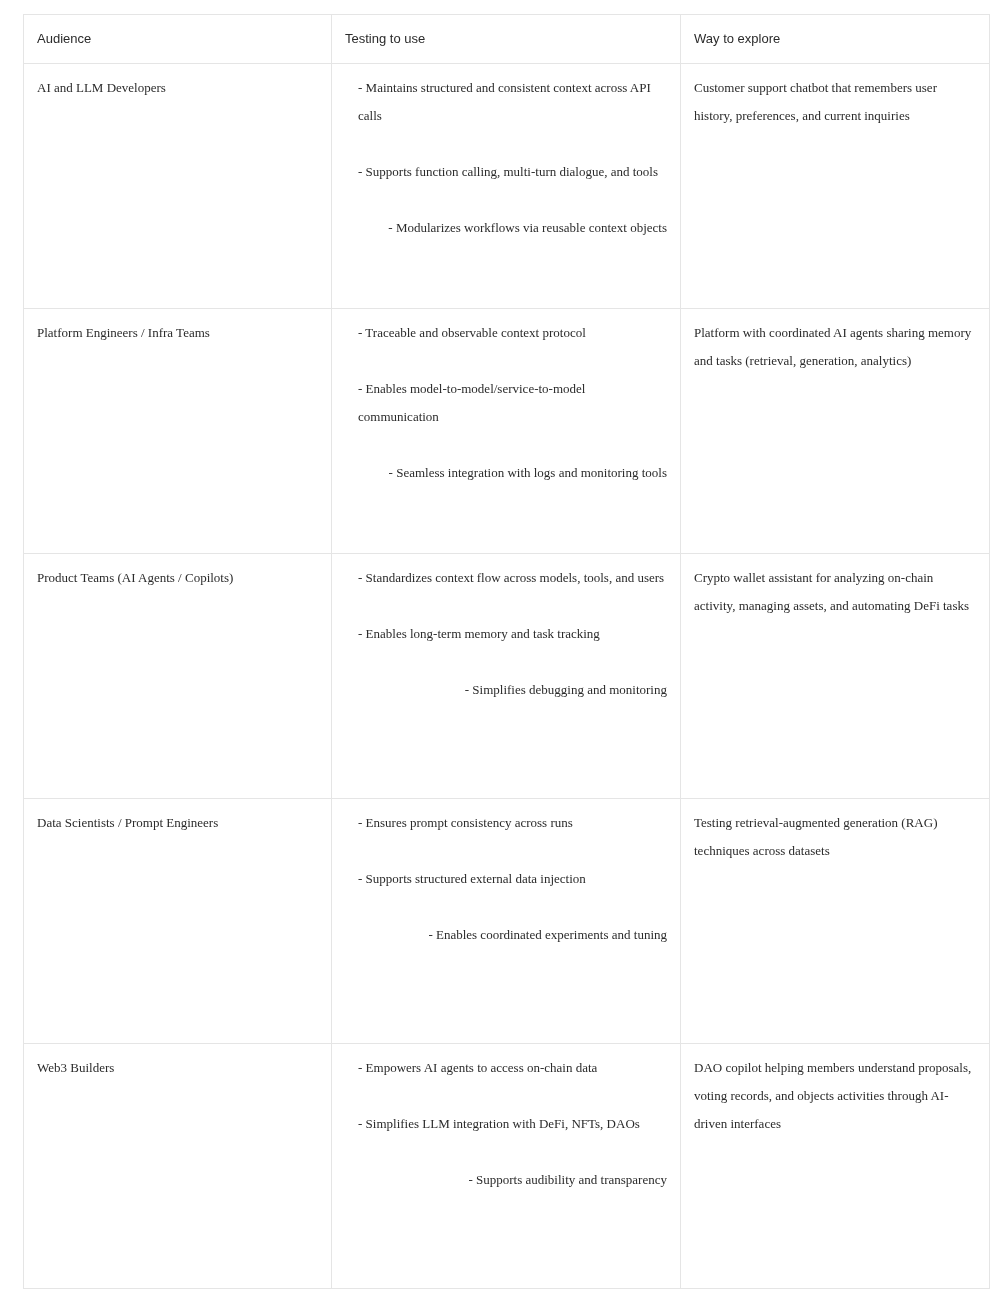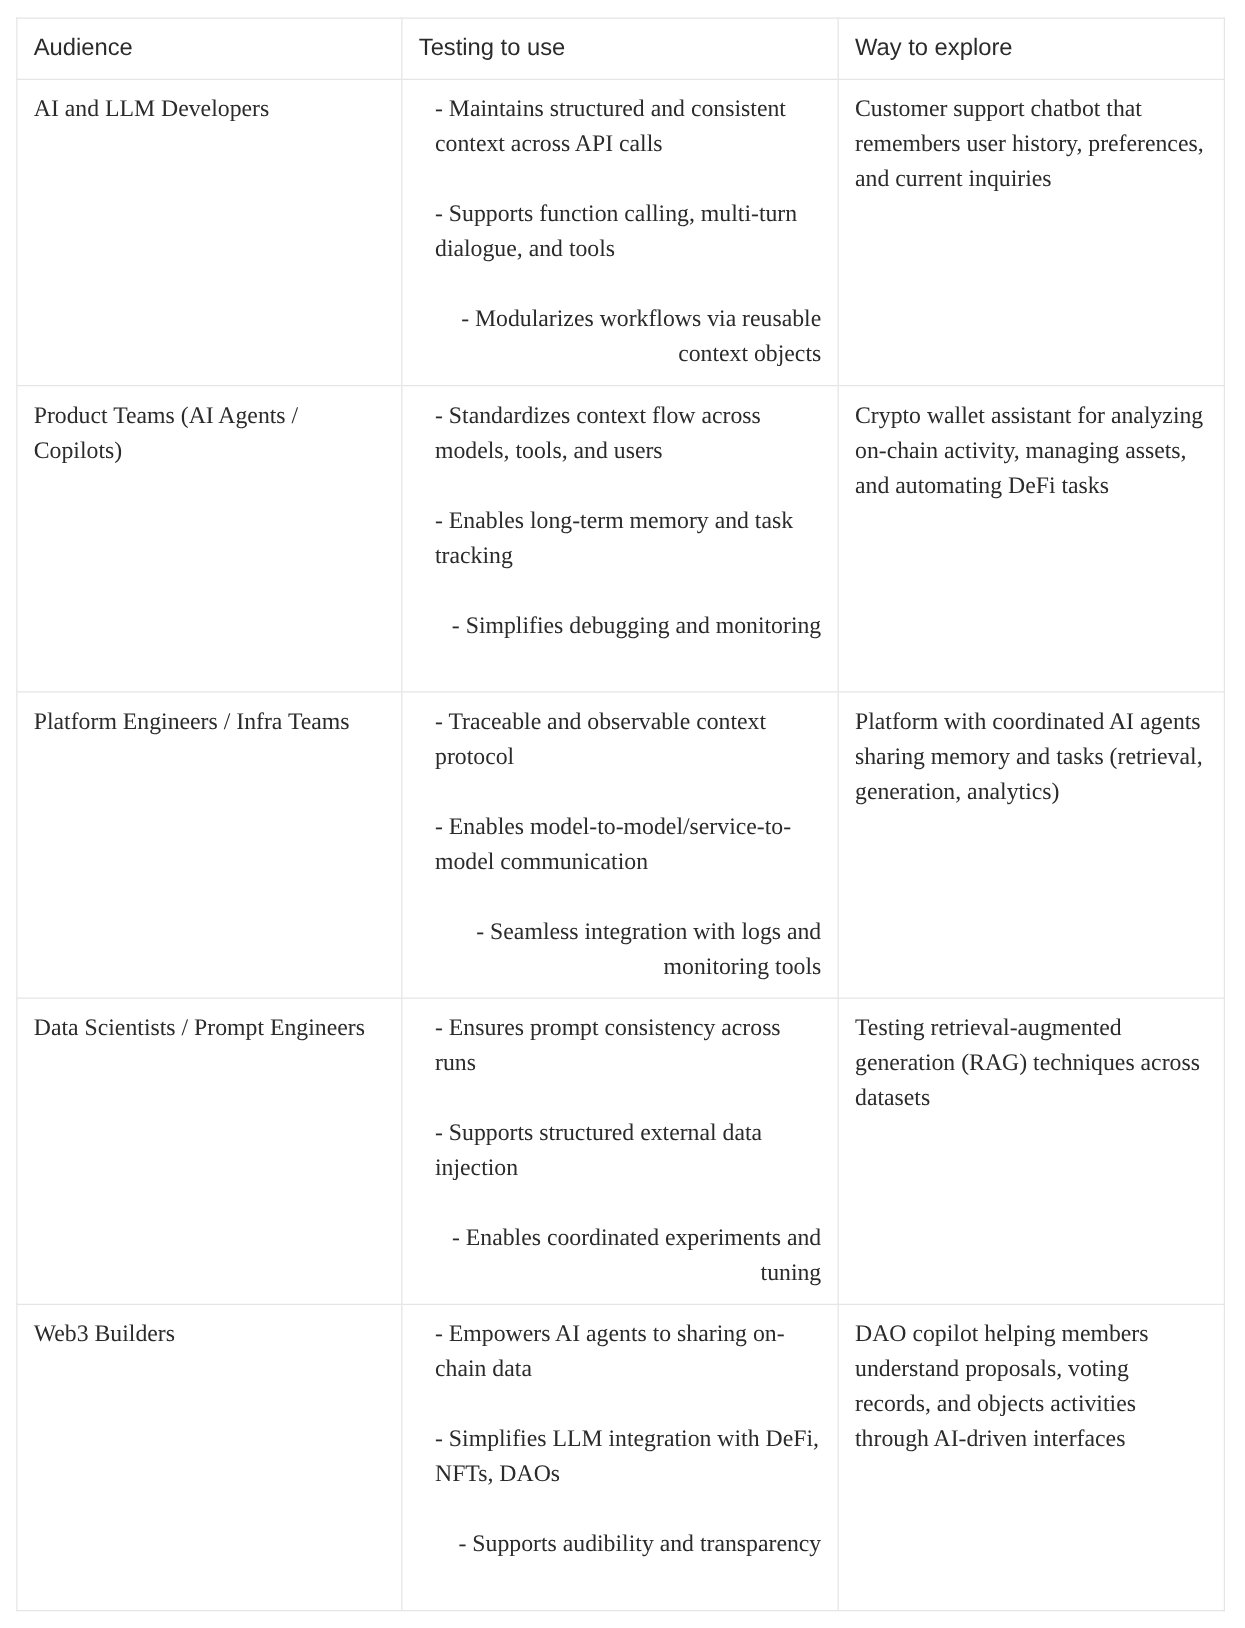--- a/index.html
+++ b/index.html
@@ -9,26 +9,26 @@
     }
     body {
       width: 996px;
       height: 1302px;
       position: relative;
       font-family: "Liberation Sans", "DejaVu Sans", sans-serif;
       color: #2b2b2b;
     }
     table.doc-table {
       position: absolute;
-      left: 13px;
+      left: 23px;
       top: 14px;
       width: 966px;
       border-collapse: collapse;
       table-layout: fixed;
-      font-size: 19px;
+      font-size: 13px;
       line-height: 28px;
     }
     table.doc-table col.c1 { width: 308px; }
     table.doc-table col.c2 { width: 349px; }
     table.doc-table col.c3 { width: 309px; }
     table.doc-table th,
     table.doc-table td {
       border: 1px solid #e5e5e5;
       vertical-align: top;
       text-align: left;
@@ -71,49 +71,49 @@
     <tr>
       <td>AI and LLM Developers</td>
       <td>
         <span class="reason">- Maintains structured and consistent context across API calls</span>
         <span class="reason">- Supports function calling, multi-turn dialogue, and tools</span>
         <span class="reason">- Modularizes workflows via reusable context objects</span>
       </td>
       <td>Customer support chatbot that remembers user history, preferences, and current inquiries</td>
     </tr>
     <tr>
+      <td>Platform Engineers / Infra Teams</td>
+      <td>
+        <span class="reason">- Traceable and observable context protocol</span>
+        <span class="reason">- Enables model-to-model/service-to-model communication</span>
+        <span class="reason">- Seamless integration with logs and monitoring tools</span>
+      </td>
+      <td>Platform with coordinated AI agents sharing memory and tasks (retrieval, generation, analytics)</td>
+    </tr>
+    <tr>
       <td>Product Teams (AI Agents / Copilots)</td>
       <td>
         <span class="reason">- Standardizes context flow across models, tools, and users</span>
         <span class="reason">- Enables long-term memory and task tracking</span>
         <span class="reason">- Simplifies debugging and monitoring</span>
       </td>
       <td>Crypto wallet assistant for analyzing on-chain activity, managing assets, and automating DeFi tasks</td>
-    </tr>
-    <tr>
-      <td>Platform Engineers / Infra Teams</td>
-      <td>
-        <span class="reason">- Traceable and observable context protocol</span>
-        <span class="reason">- Enables model-to-model/service-to-model communication</span>
-        <span class="reason">- Seamless integration with logs and monitoring tools</span>
-      </td>
-      <td>Platform with coordinated AI agents sharing memory and tasks (retrieval, generation, analytics)</td>
     </tr>
     <tr>
       <td>Data Scientists / Prompt Engineers</td>
       <td>
         <span class="reason">- Ensures prompt consistency across runs</span>
         <span class="reason">- Supports structured external data injection</span>
         <span class="reason">- Enables coordinated experiments and tuning</span>
       </td>
       <td>Testing retrieval-augmented generation (RAG) techniques across datasets</td>
     </tr>
     <tr>
       <td>Web3 Builders</td>
       <td>
-        <span class="reason">- Empowers AI agents to sharing on-chain data</span>
+        <span class="reason">- Empowers AI agents to access on-chain data</span>
         <span class="reason">- Simplifies LLM integration with DeFi, NFTs, DAOs</span>
         <span class="reason">- Supports audibility and transparency</span>
       </td>
       <td>DAO copilot helping members understand proposals, voting records, and objects activities through AI-driven interfaces</td>
     </tr>
   </tbody>
 </table>
 
 </body></html>

